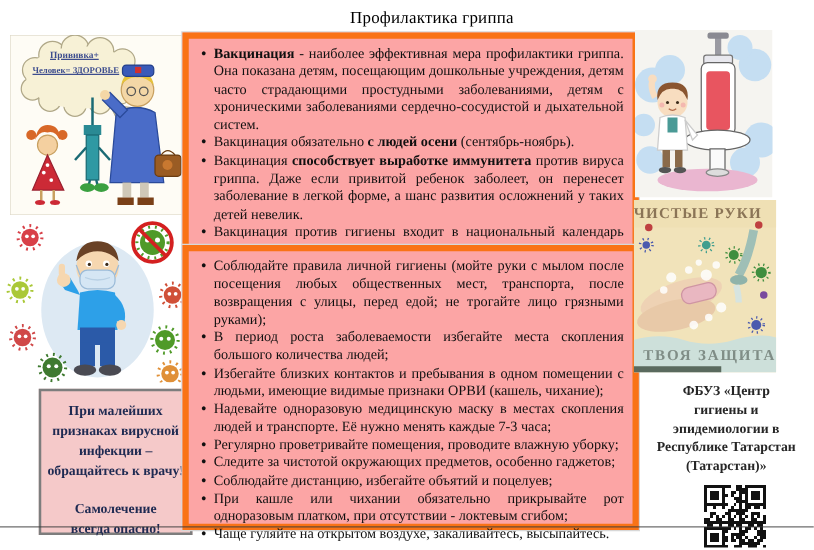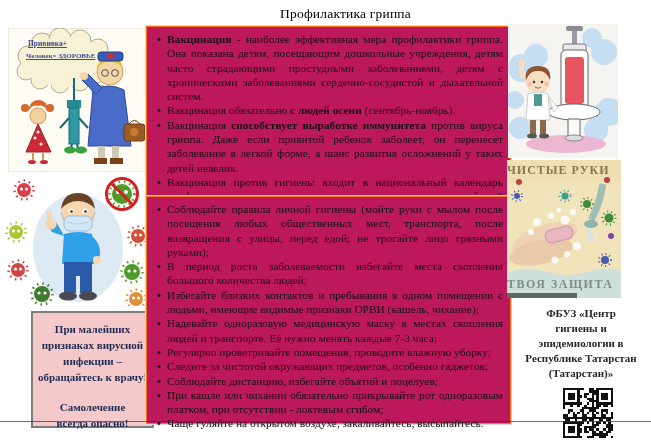--- a/index.html
+++ b/index.html
@@ -2,44 +2,44 @@
 <html><head>
 <meta charset="utf-8">
 <style>
   *{margin:0;padding:0;box-sizing:border-box}
   html,body{width:651px;height:440px}
   body{position:relative;background:#fff;font-family:"Liberation Serif",serif;overflow:hidden}
   .abs{position:absolute}
   .page-title{left:40px;top:6px;width:611px;text-align:center;font-weight:normal;font-size:13.5px;color:#000;letter-spacing:.2px}
 
   
-  .pinkbox{left:146px;width:365px;background:#be185d;border:1px solid #f97316;box-shadow:0 0 0 1px #d8d8d8}
+  .pinkbox{left:146px;width:365px;background:#fca5a5;border:5px solid #f97316;box-shadow:0 0 0 1px #d8d8d8}
   .box-vaccination{top:26px;height:181px}
   .box-hygiene{top:196px;height:228px}
   ul.bullets{list-style:none;padding:5px 7px 3px 9px;font-size:11.4px;line-height:14.3px;text-align:justify;color:#101010}
   ul.bullets li{padding-left:11px;position:relative}
   ul.bullets li::before{content:"\2022";position:absolute;left:1px;font-weight:bold}
   ul.bullets b{font-weight:bold}
 
   
   .drawing1{left:8px;top:28px;width:139px;height:144px}
   .drawing2{left:4px;top:176px;width:148px;height:130px}
   .bubble-text{position:absolute;color:#3d4d8e;font-weight:bold;text-decoration:underline;white-space:nowrap}
-  .bubble-l1{left:20px;top:11px;font-size:7.5px}
+  .bubble-l1{left:32px;top:11px;font-size:7.5px}
   .bubble-l2{left:18px;top:24px;font-size:7px}
   .warnbox{left:31px;top:311px;width:123px;height:117px;background:#f5c9c9;border:2px solid #7d7d7d;
            text-align:center;font-weight:bold;font-size:11px;line-height:16px;color:#1e2a52;padding-top:8px}
   .warnbox .w1,.warnbox .w2{white-space:pre-line}
   .warnbox .w2{margin-top:14px}
 
   
   .rillu{left:508px;top:24px;width:110px;height:134px}
   .poster{left:507px;top:160px;width:114px;height:138px}
   .poster-title{left:0;top:3px;width:114px;font-weight:bold;font-size:12px;letter-spacing:1px;color:#8a7456;position:absolute}
-  .poster-sub{left:0;top:117px;width:114px;text-align:left;font-weight:bold;font-size:12px;letter-spacing:1.5px;color:#7f8d86;position:absolute}
+  .poster-sub{left:0;top:117px;width:114px;text-align:right;font-weight:bold;font-size:12px;letter-spacing:1.5px;color:#7f8d86;position:absolute}
   .orgtext{left:511px;top:306px;width:140px;text-align:center;font-weight:bold;font-size:11px;line-height:15px;color:#262626;white-space:pre-line}
   .qr{left:562px;top:388px;width:52px;height:50px}
   .qr svg{width:100%;height:100%;shape-rendering:crispEdges;fill:#111}
 
   .fold-line{left:0;top:421px;width:651px;height:0;border-top:1px solid rgba(60,60,60,.75);z-index:6}
   svg{display:block}
 </style>
 </head>
 <body>
 

